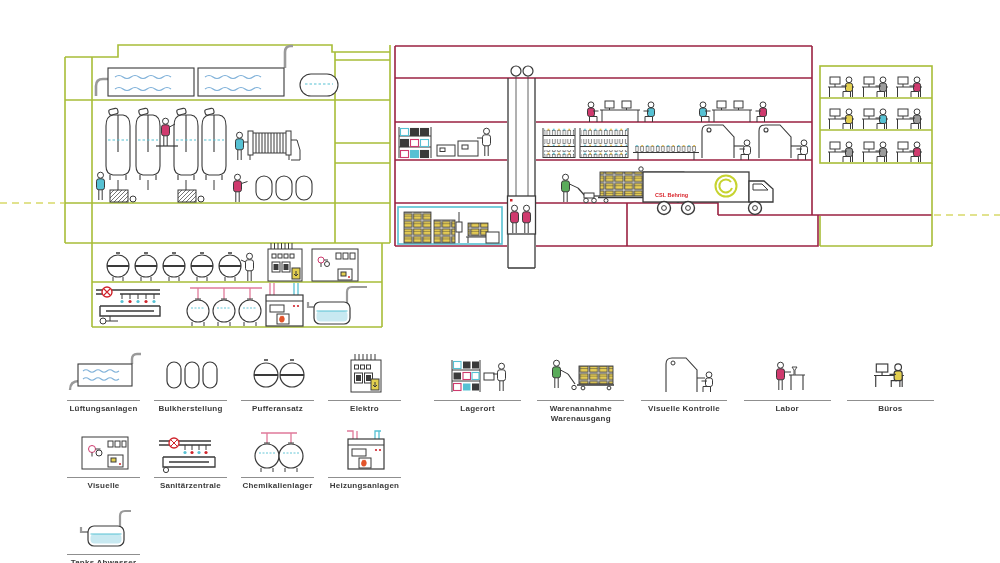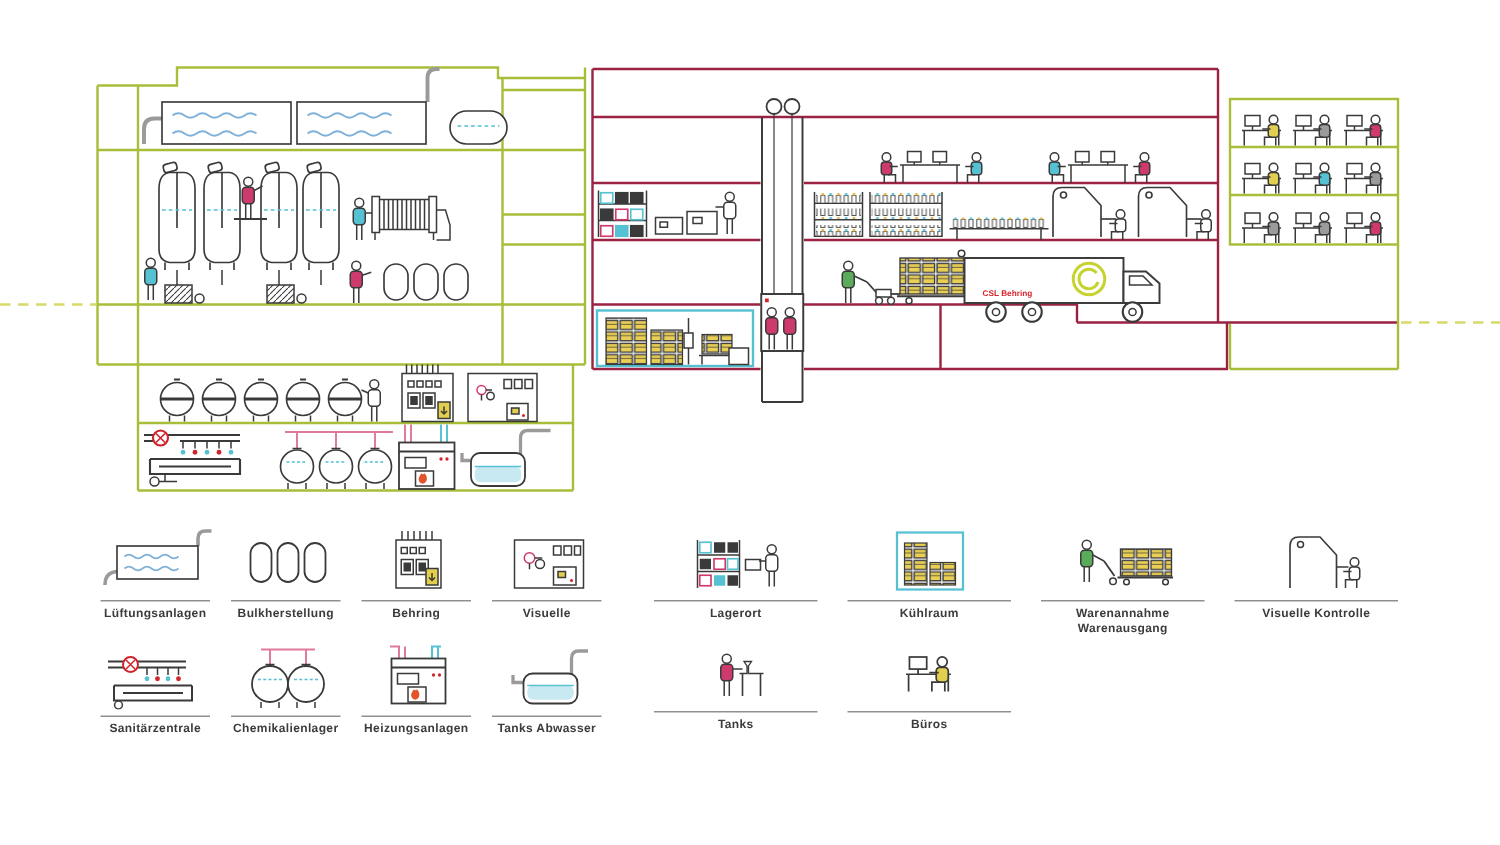--- a/index.html
+++ b/index.html
@@ -1,21 +1,21 @@
 <!DOCTYPE html>
 <html><head>
 <meta charset="utf-8">
 <style>
   html,body{margin:0;padding:0;background:#fff;}
   .stage{position:relative;width:1000px;height:563px;background:#fff;overflow:hidden;
          font-family:"Liberation Sans",sans-serif;}
   .diagram{position:absolute;left:0;top:0;}
   .legend{position:absolute;display:grid;}
   .legend-left{left:60px;top:350px;width:348px;grid-template-columns:repeat(4,1fr);row-gap:13px;}
-  .legend-right{left:426px;top:350px;width:516px;grid-template-columns:repeat(4,1fr);}
+  .legend-right{left:426px;top:350px;width:516px;grid-template-columns:repeat(5,1fr);}
   .legend-item{display:flex;flex-direction:column;}
   .icn{height:46px;display:flex;align-items:flex-end;justify-content:center;width:100%;}
   .rule{width:84%;border-top:1.3px solid #8f8f8f;margin:4px auto 3px;}
   .lbl{font-size:8px;font-weight:bold;color:#3b3b3b;letter-spacing:.25px;text-align:center;line-height:1.25;}
 </style>
 </head>
 <body>
 
 <div class="stage">
 
@@ -403,41 +403,53 @@
         <rect x="18" y="12" width="14" height="26" rx="7"></rect>
         <rect x="36" y="12" width="14" height="26" rx="7"></rect>
         <rect x="54" y="12" width="14" height="26" rx="7"></rect>
       </g>
     </svg>
         </div>
     <div class="rule"></div>
         <div class="lbl">Bulkherstellung</div>
   </div>
 
+  <div class="legend-item">
+    <div class="icn">
+          <svg width="84" height="46" viewBox="0 0 84 46">
+      <circle cx="30" cy="25" r="12" fill="#fff" stroke="#3a3a3a" stroke-width="1.2"></circle>
+      <circle cx="56" cy="25" r="12" fill="#fff" stroke="#3a3a3a" stroke-width="1.2"></circle>
+      <path d="M18,25 H42 M44,25 H68" stroke="#3a3a3a" stroke-width="2.2"></path>
+      <path d="M28,10 h4 M54,10 h4" stroke="#3a3a3a" stroke-width="1.4"></path>
+    </svg>
+        </div>
+    <div class="rule"></div>
+        <div class="lbl">Pufferansatz</div>
+  </div>
 
   <div class="legend-item">
     <div class="icn">
           <svg width="84" height="46" viewBox="0 0 84 46">
       <g stroke="#3a3a3a" stroke-width="1" fill="none">
         <path d="M32,10 V4 M36,10 V4 M40,10 V4 M44,10 V4 M48,10 V4 M52,10 V4"></path>
         <rect x="28" y="10" width="30" height="32" fill="#fff"></rect>
         <rect x="31.5" y="15" width="4" height="4"></rect>
               <rect x="37.5" y="15" width="4" height="4"></rect>
               <rect x="43.5" y="15" width="4" height="4"></rect>
         <rect x="31.5" y="23" width="8" height="10"></rect>
               <rect x="33.5" y="25.5" width="4" height="5" fill="#3a3a3a"></rect>
         <rect x="41.5" y="23" width="8" height="10"></rect>
               <rect x="43.5" y="25.5" width="4" height="5" fill="#3a3a3a"></rect>
         <rect x="48" y="29" width="8" height="11" fill="#e3cf4f"></rect>
         <path d="M52,32 v5 m-2,-2 l2,2 l2,-2"></path>
       </g>
     </svg>
         </div>
     <div class="rule"></div>
-        <div class="lbl">Behring</div>
+        <div class="lbl">Elektro</div>
   </div>
 
   <div class="legend-item">
     <div class="icn">
           <svg width="84" height="46" viewBox="0 0 84 46">
       <g stroke="#3a3a3a" stroke-width="1" fill="none">
         <rect x="20" y="10" width="46" height="32" fill="#fff"></rect>
         <circle cx="30" cy="22" r="3.5" stroke="#cf3a6e"></circle>
               <circle cx="37" cy="26" r="3"></circle>
         <path d="M33.5,22 h5 M30,25.5 v4"></path>
@@ -539,31 +551,20 @@
       <g transform="translate(58,13)" style="--shirt:#fff">
               <use href="#pstand"></use>
         <path d="M1.5,11 H-3" stroke="#3a3a3a" stroke-width="1" fill="none"></path>
             </g>
     </svg>
         </div>
     <div class="rule"></div>
         <div class="lbl">Lagerort</div>
   </div>
 
-  <div class="legend-item">
-    <div class="icn">
-          <svg width="80" height="46" viewBox="0 0 80 46">
-      <rect x="18" y="5" width="44" height="38" fill="#fff" stroke="#56c1d3" stroke-width="1.5"></rect>
-      <rect x="23" y="12" width="15" height="28" fill="url(#ybox)" stroke="#3a3a3a" stroke-width="0.8"></rect>
-      <rect x="40" y="25" width="17" height="15" fill="url(#ybox)" stroke="#3a3a3a" stroke-width="0.8"></rect>
-    </svg>
-        </div>
-    <div class="rule"></div>
-        <div class="lbl">Kühlraum</div>
-  </div>
 
   <div class="legend-item">
     <div class="icn">
           <svg width="80" height="46" viewBox="0 0 80 46">
       <g transform="translate(10,10)" style="--shirt:#5aab5a">
               <use href="#pstand"></use>
         <path d="M9.5,10 L17,14" stroke="#3a3a3a" stroke-width="1" fill="none"></path>
             </g>
       <path d="M27,24 L34,34" stroke="#3a3a3a" stroke-width="1.2" fill="none"></path>
       <circle cx="33" cy="37.5" r="2.2" fill="#fff" stroke="#3a3a3a" stroke-width="1"></circle>
@@ -600,21 +601,21 @@
           <svg width="80" height="46" viewBox="0 0 80 46">
       <g transform="translate(28,12)" style="--shirt:#cf3a6e">
               <use href="#pstand"></use>
         <path d="M9.5,10 H16" stroke="#3a3a3a" stroke-width="1" fill="none"></path>
             </g>
       <path d="M42,25 H58 M44,25 V40 M56,25 V40" stroke="#3a3a3a" stroke-width="1.1" fill="none"></path>
       <path d="M47,25 v-5 l-2,-3 h5 l-2,3 v5" stroke="#3a3a3a" stroke-width="0.9" fill="#fff"></path>
     </svg>
         </div>
     <div class="rule"></div>
-        <div class="lbl">Tanks</div>
+        <div class="lbl">Labor</div>
   </div>
 
   <div class="legend-item">
     <div class="icn">
           <svg width="80" height="46" viewBox="0 0 80 46">
       <use href="#deskunit" transform="translate(24,14) scale(1.15)" style="--shirt:#e3cf4f"></use>
     </svg>
         </div>
     <div class="rule"></div>
         <div class="lbl">Büros</div>

